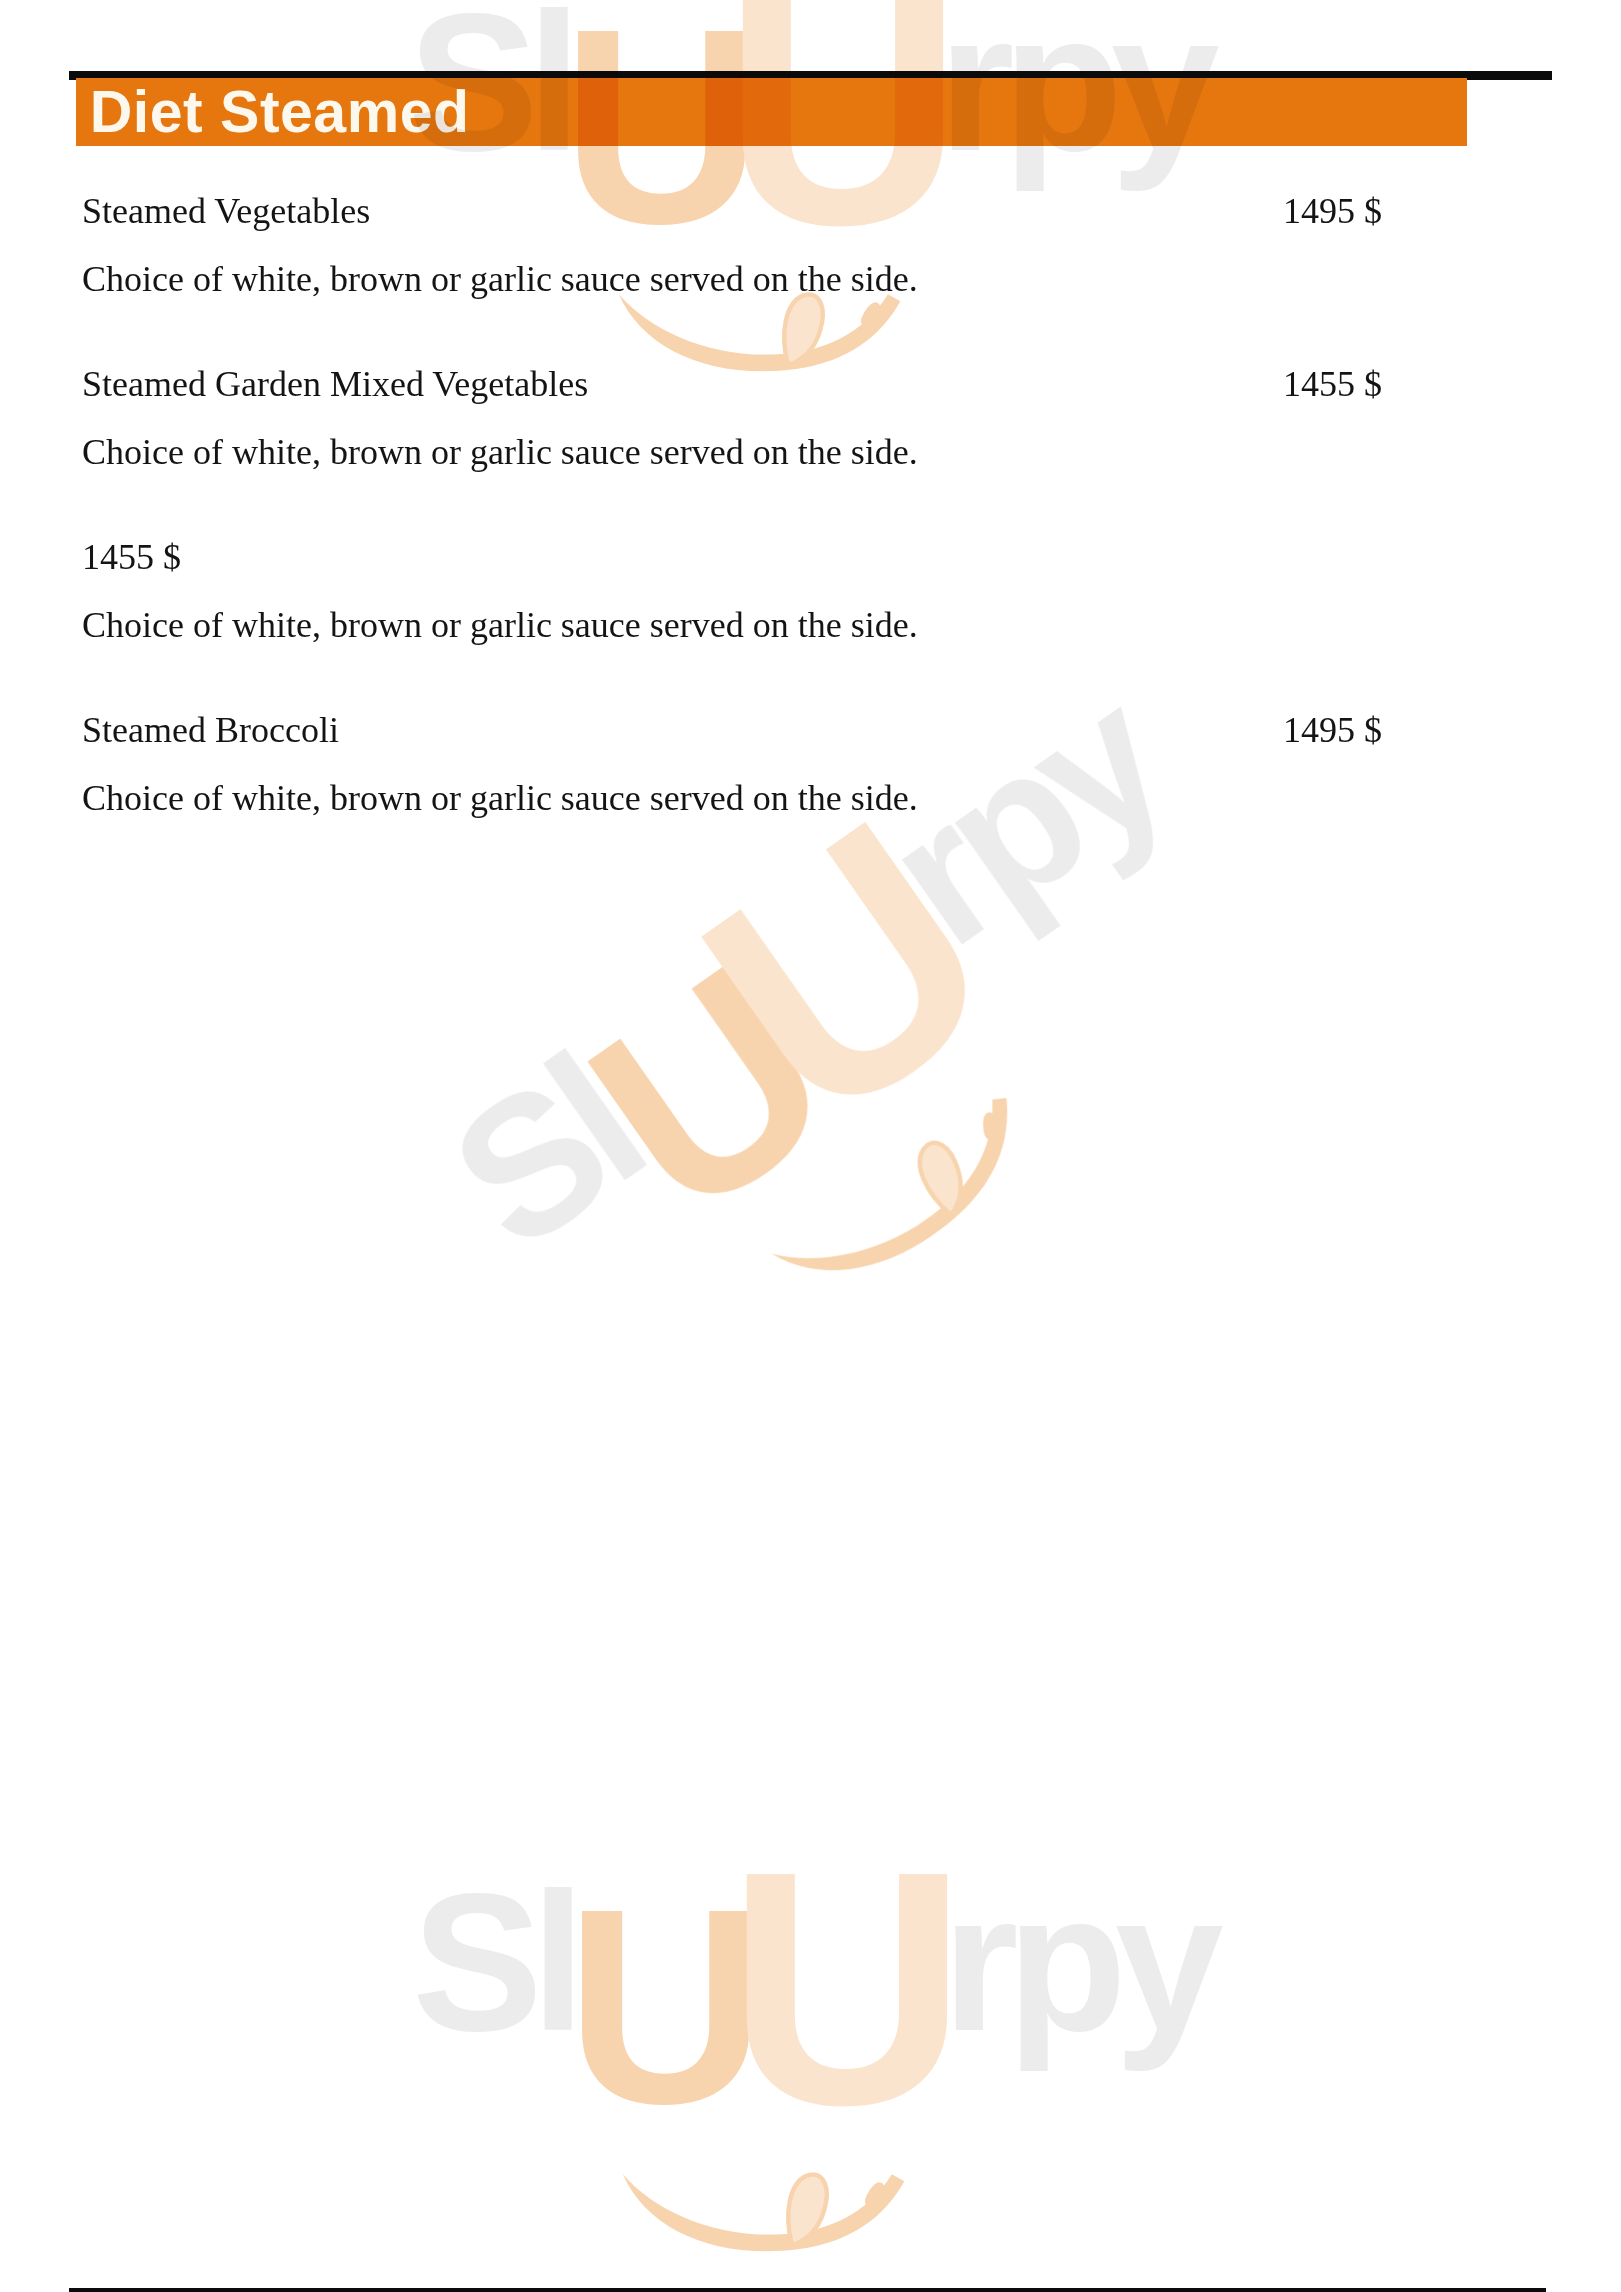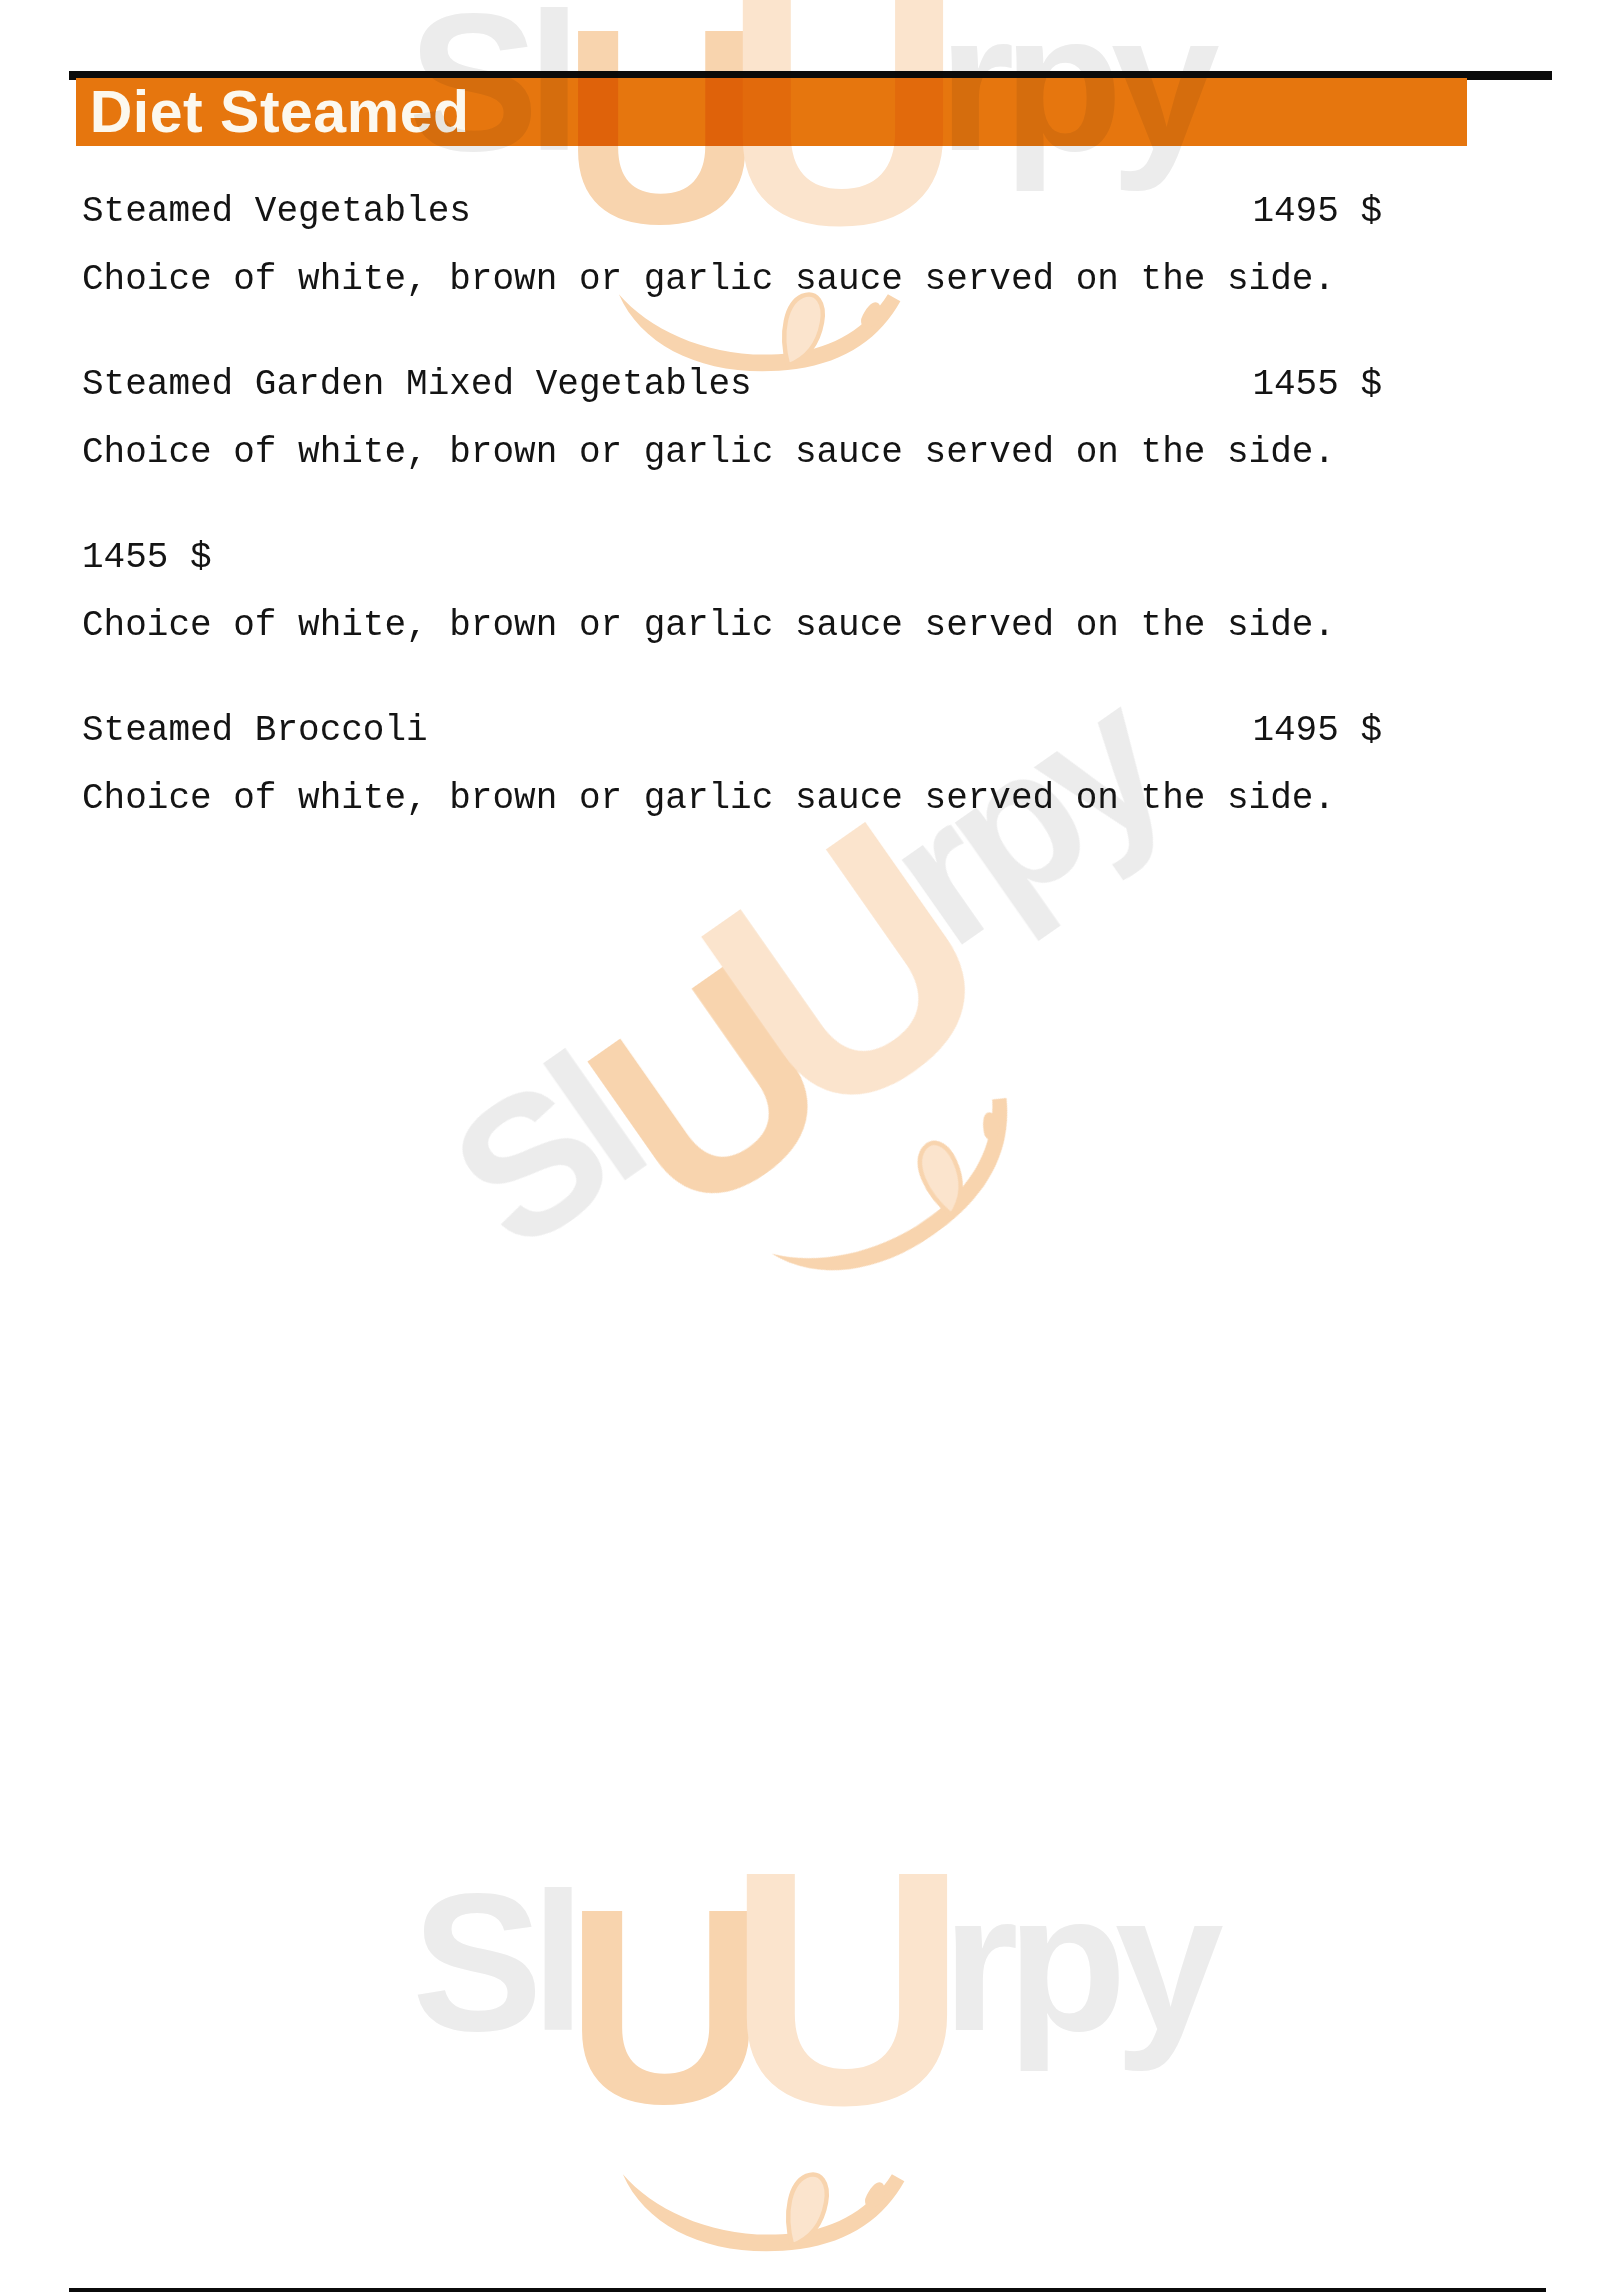--- a/index.html
+++ b/index.html
@@ -31,21 +31,20 @@
     letter-spacing:0.5px;
     color:#FCF8EE;
     white-space:nowrap;
   }
 
   
   .menu {
     position:absolute; left:82px; top:185px;
     width:1300px;
     color:#141414;
-    font-family:Liberation Mono, monospace;
   }
   .item { margin-bottom:52px; }
   .item-row {
     display:flex; justify-content:space-between; align-items:baseline;
     font-size:36px; line-height:53px;
   }
   .item-name { white-space:nowrap; }
   .item-price { white-space:nowrap; text-align:right; }
   .item-desc {
     margin-top:15px;

